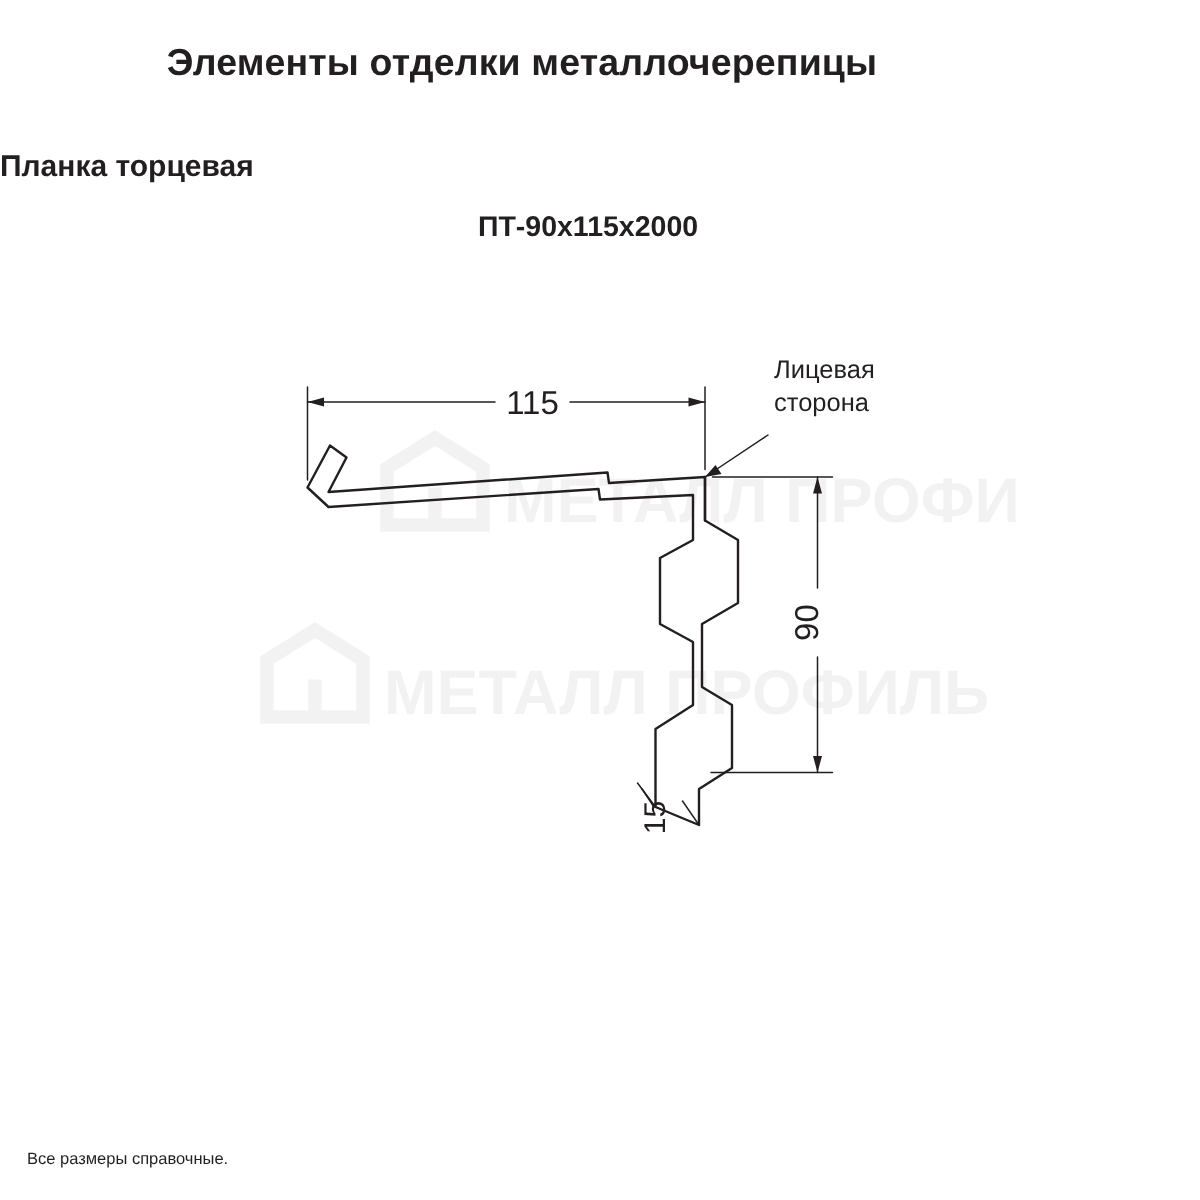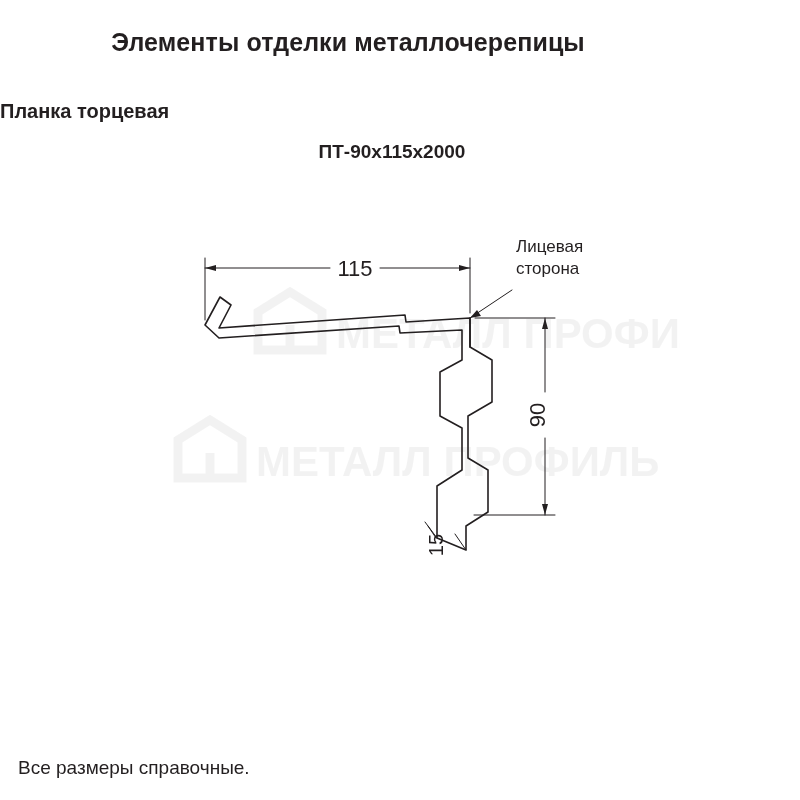--- a/index.html
+++ b/index.html
@@ -72,21 +72,21 @@
     top: 170px;
     width: 800px;
     height: 440px;
   }
 
   
   .notes {
     position: absolute;
     left: 18px;
     bottom: 18px;
-    font-size: 19px;
+    font-size: 11px;
     line-height: 1.45;
     color: #231f20;
   }
   .notes div { white-space: nowrap; }
 </style>
 </head>
 <body>
 
 <div class="page">
 

